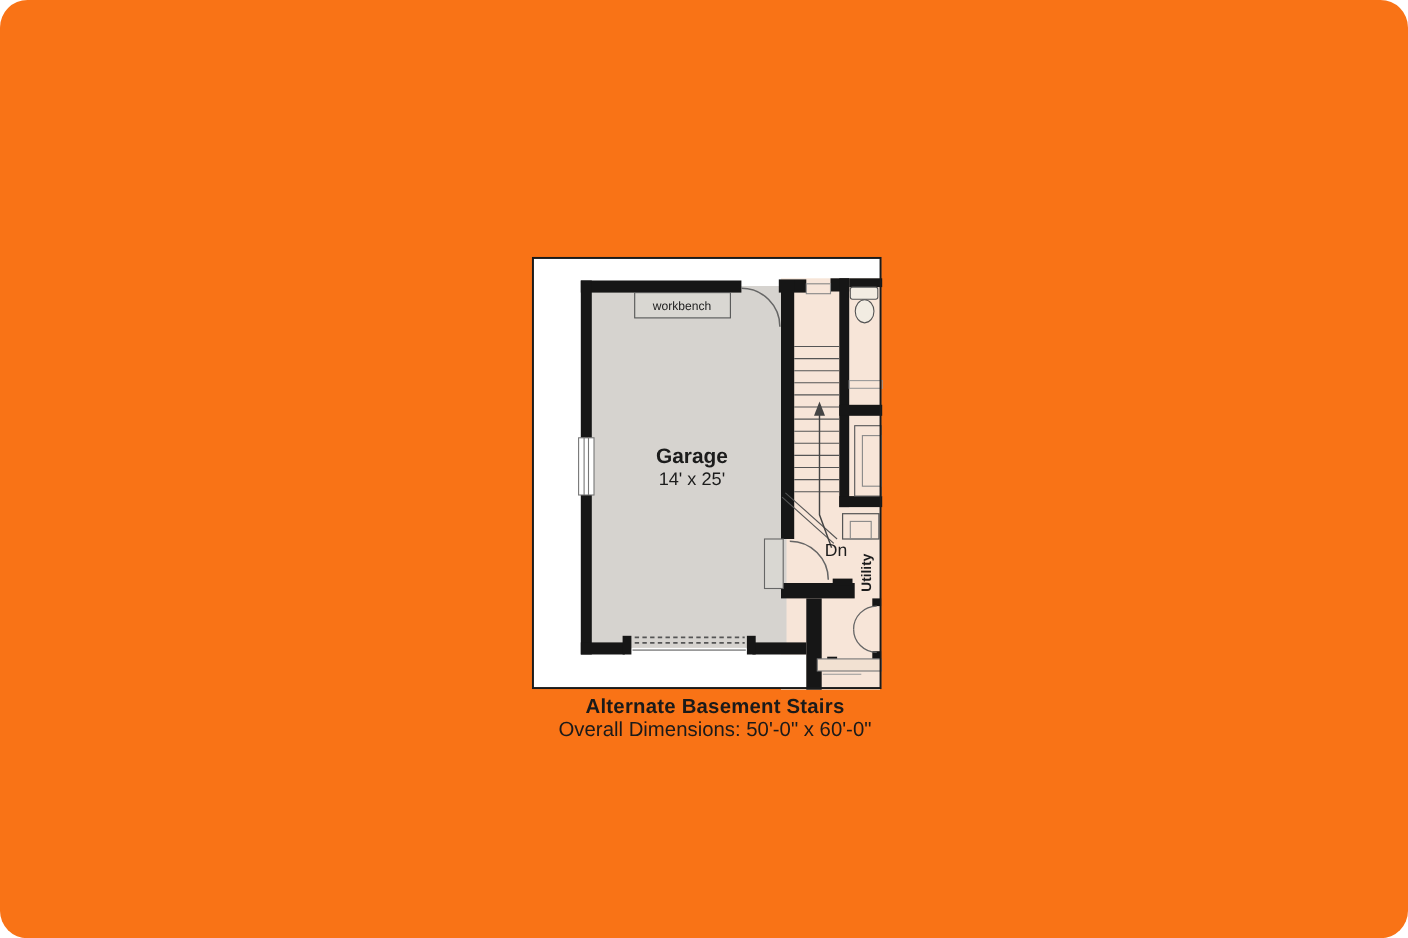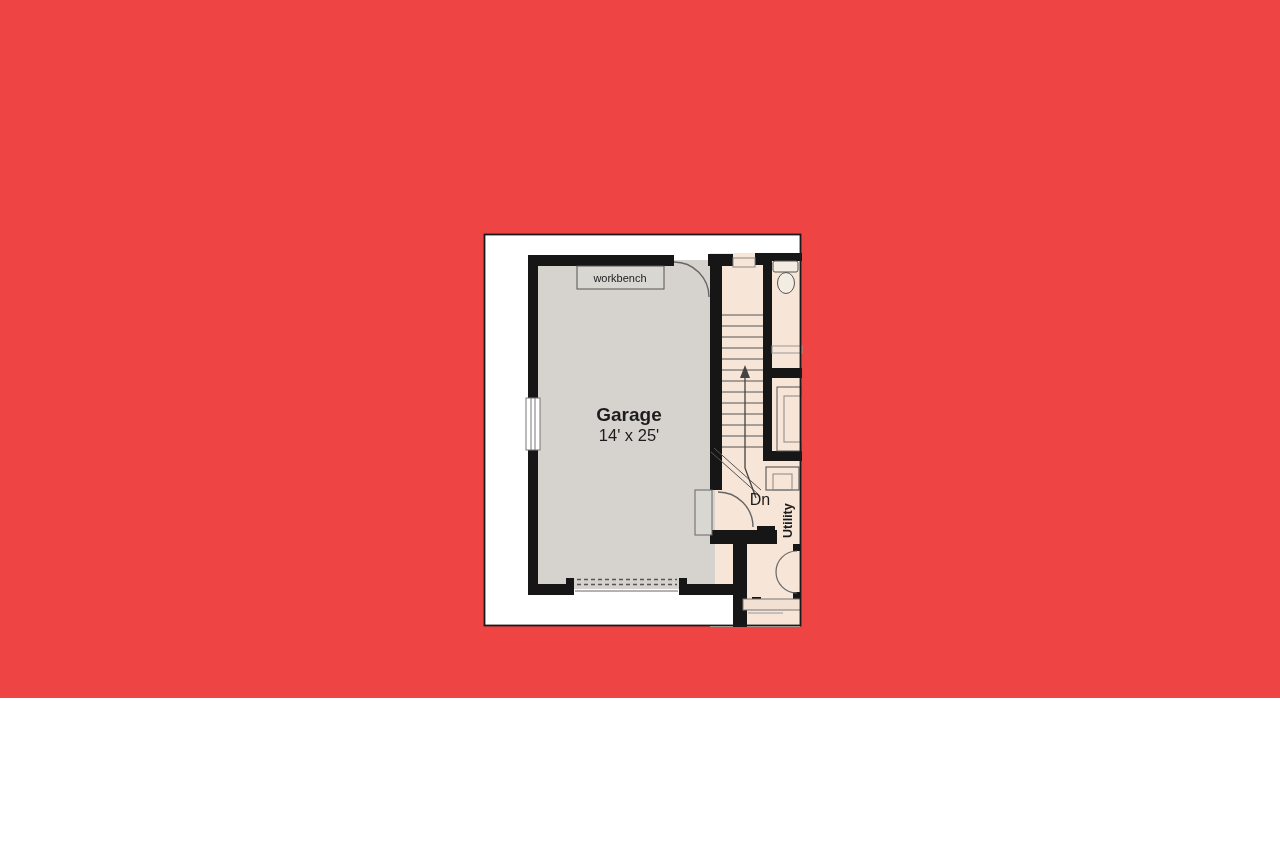--- a/index.html
+++ b/index.html
@@ -7,22 +7,23 @@
     padding: 0;
     background: #ffffff;
     width: 1280px;
     height: 853px;
     overflow: hidden;
     font-family: "Liberation Sans", sans-serif;
   }
   .stage {
     position: relative;
     width: 1280px;
-    height: 698px;
-    background: #ef4444;
+    height: 853px;
+    background: #f97316;
+    border-radius: 25px;
   }
   .plan-svg {
     position: absolute;
     left: 483px;
     top: 233px;
   }
   .caption {
     position: absolute;
     left: 450px;
     top: 631px;
@@ -150,14 +151,18 @@
     </g>
 
     <text x="629" y="421" font-size="19" font-weight="bold" text-anchor="middle">Garage</text>
     <text x="629" y="441" font-size="16.5" text-anchor="middle">14' x 25'</text>
     <text x="760" y="505" font-size="16" text-anchor="middle">Dn</text>
     <text transform="translate(791.5,538) rotate(-90)" font-size="12.5" font-weight="bold">Utility</text>
 
     <rect x="484.5" y="234.5" width="316" height="391" fill="none" stroke="#1a1a1a" stroke-width="1.8"></rect>
   </svg>
 
+  <div class="caption">
+    <div class="title">Alternate Basement Stairs</div>
+    <div class="dims">Overall Dimensions: 50'-0" x 60'-0"</div>
+  </div>
 
 </div>
 
 </body></html>

